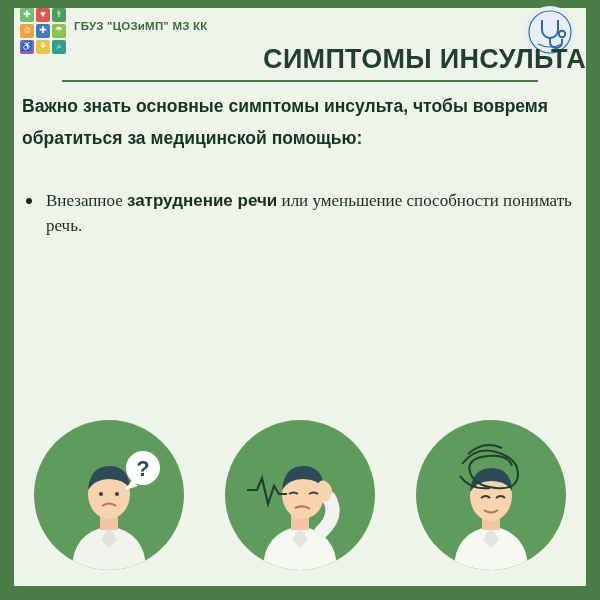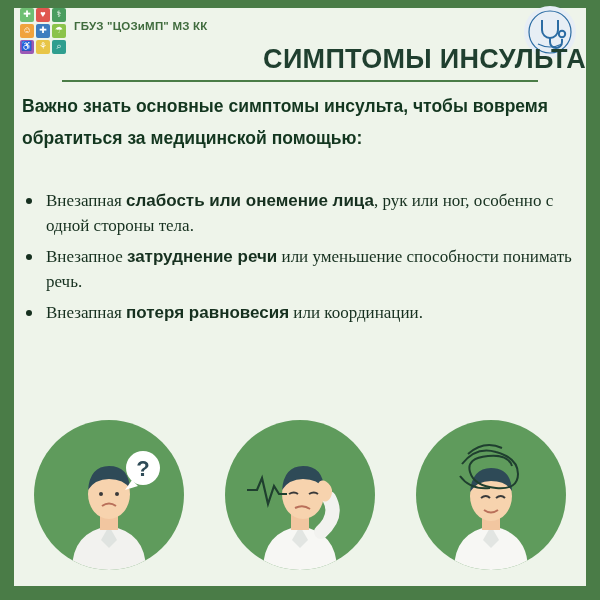--- a/index.html
+++ b/index.html
@@ -224,27 +224,21 @@
     </div>
   </div>
 
   <div class="title">СИМПТОМЫ ИНСУЛЬТА</div>
   <div class="title-rule"></div>
 
   <div class="lead">Важно знать основные симптомы инсульта, чтобы вовремя обратиться за медицинской помощью:</div>
 
   <ul class="bullets">
     <li>
-      <span> Внезапная </span><b>слабость или онемение лица</b><span>, рук или ног, особенно с одной стороны тела.</span>
-    </li>
-    <li>
       <span> Внезапное </span><b>затруднение речи</b><span> или уменьшение способности понимать речь.</span>
-    </li>
-    <li>
-      <span> Внезапная </span><b>потеря равновесия</b><span> или координации.</span>
     </li>
   </ul>
 
   <div class="figures">
 
     <div class="circle">
       <svg width="150" height="150" viewBox="0 0 150 150" aria-hidden="true">
 
         <path d="M38 150 q0-38 37-44 q37 6 37 44 z" fill="#f2f2ef"></path>
         <path d="M75 106 l-8 14 l8 8 l8-8 z" fill="#dfe3e0"></path>

